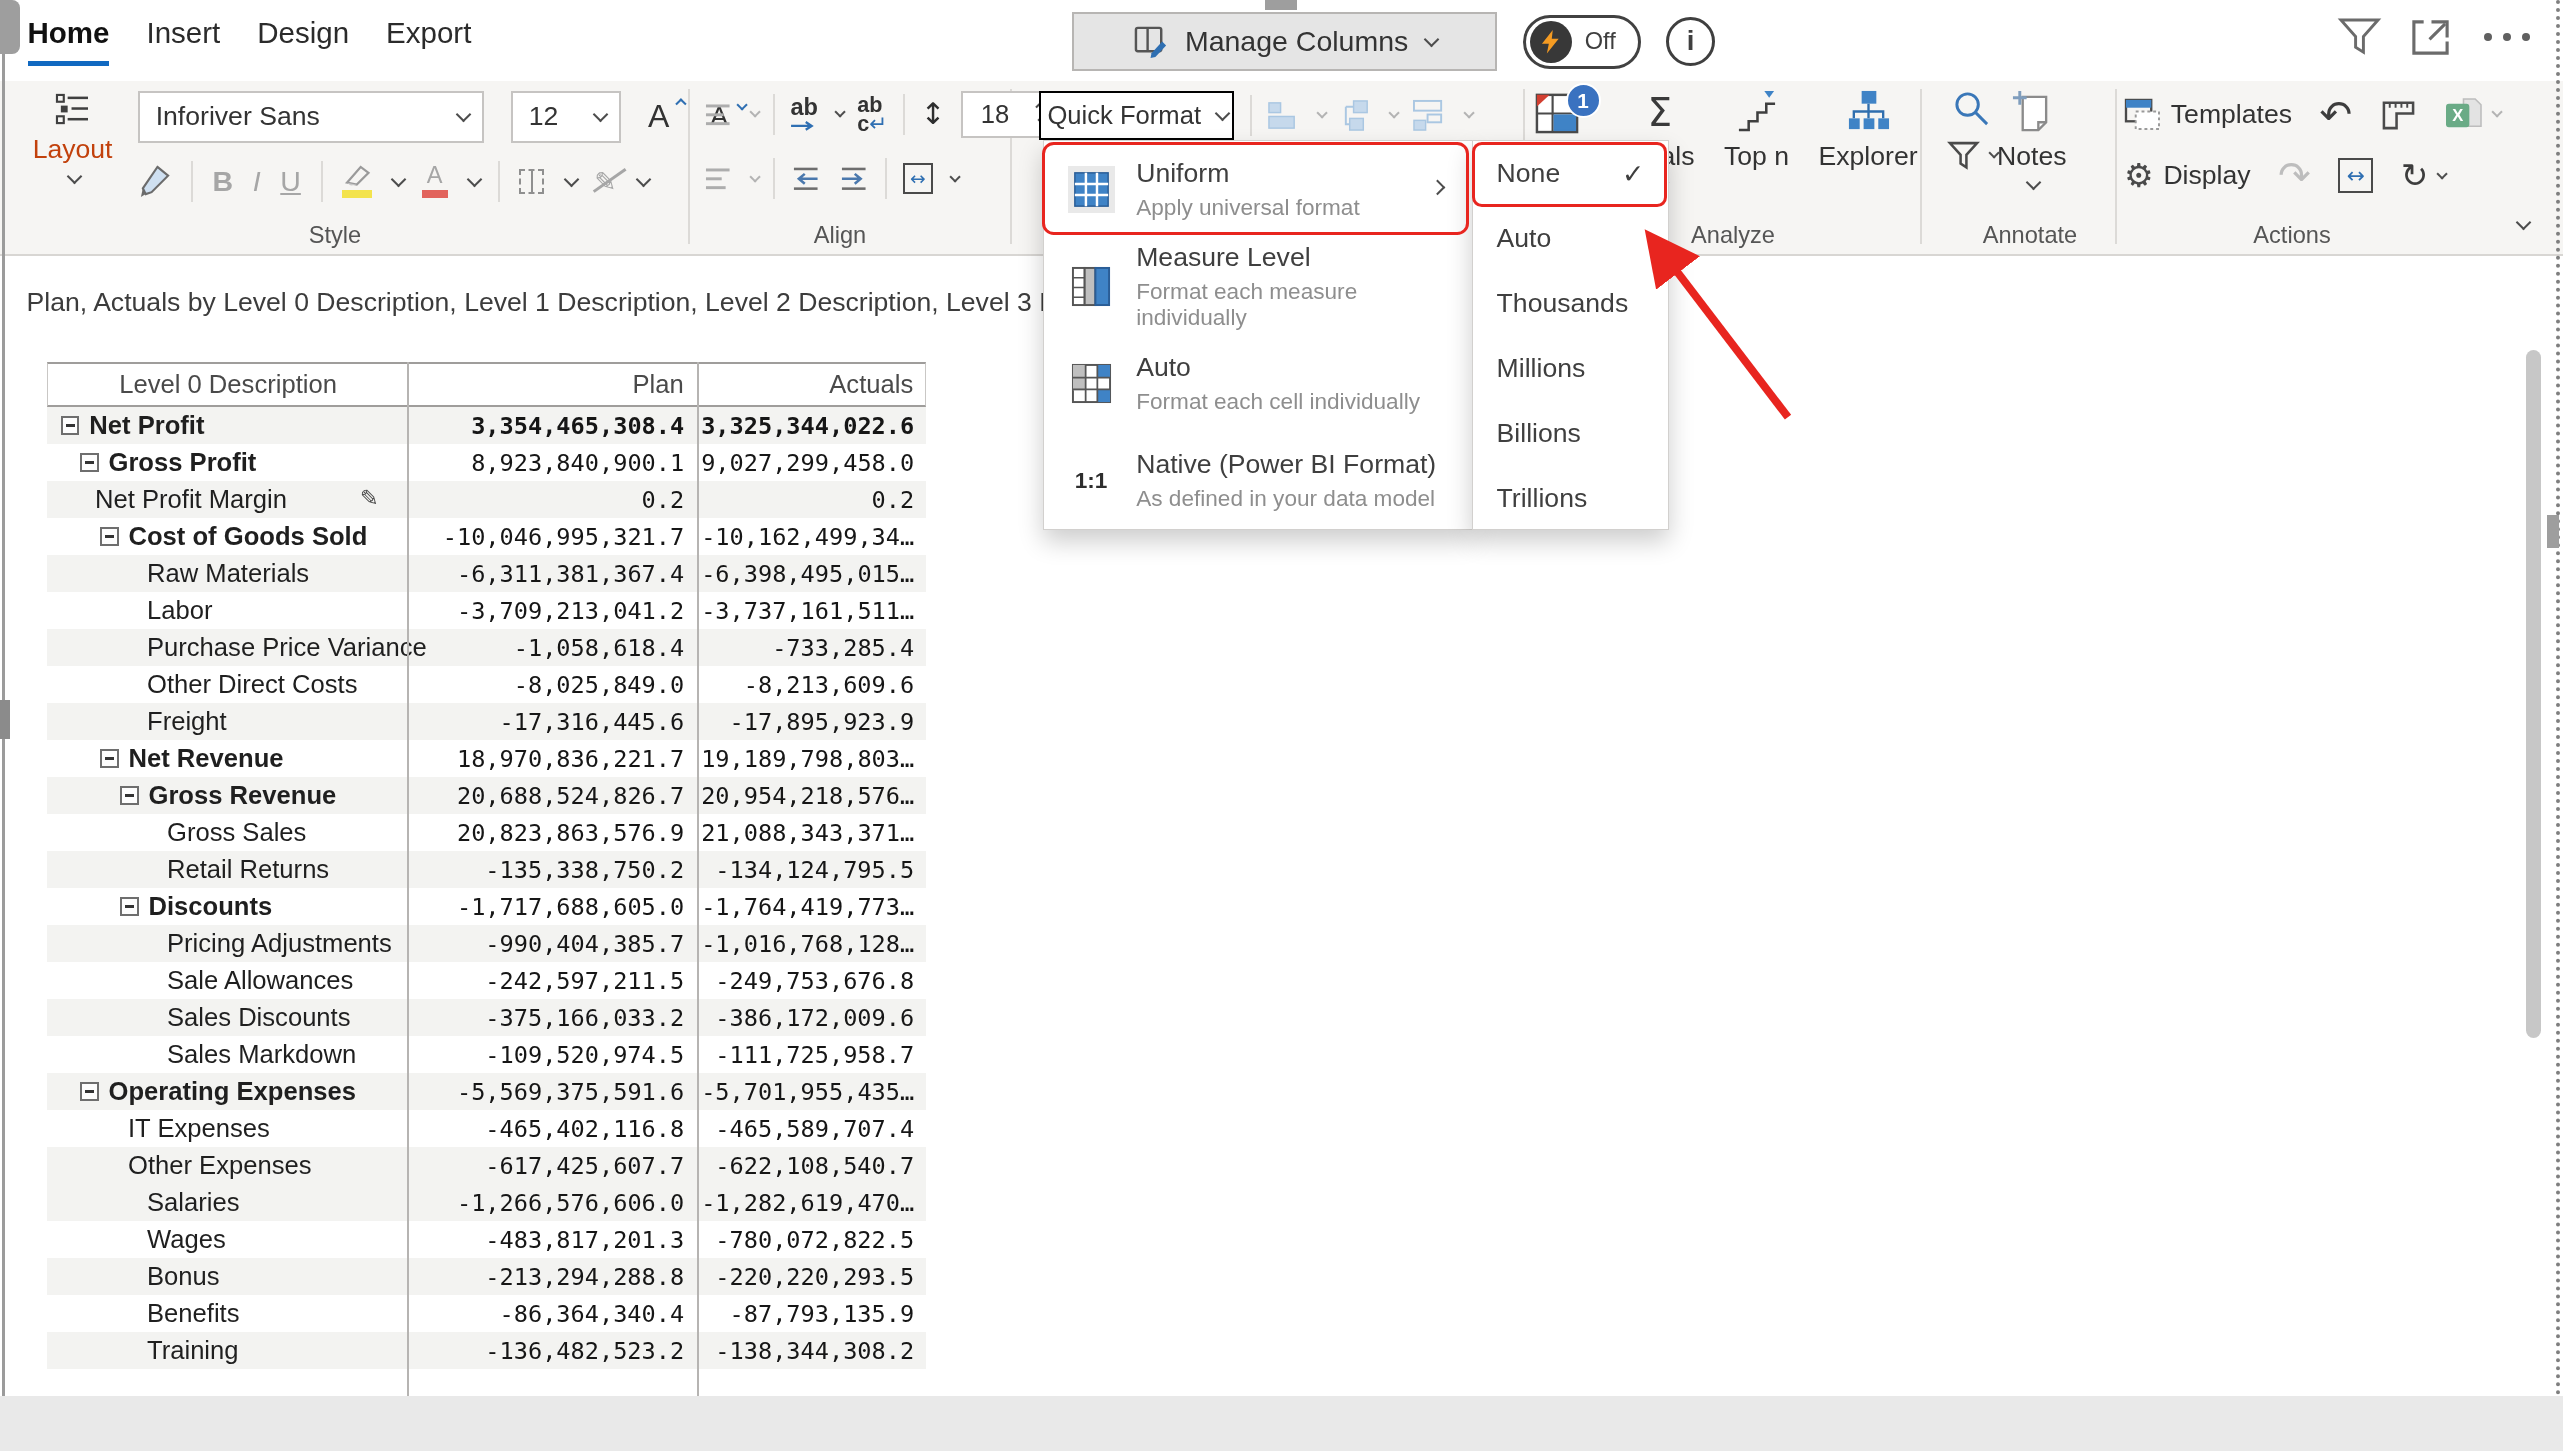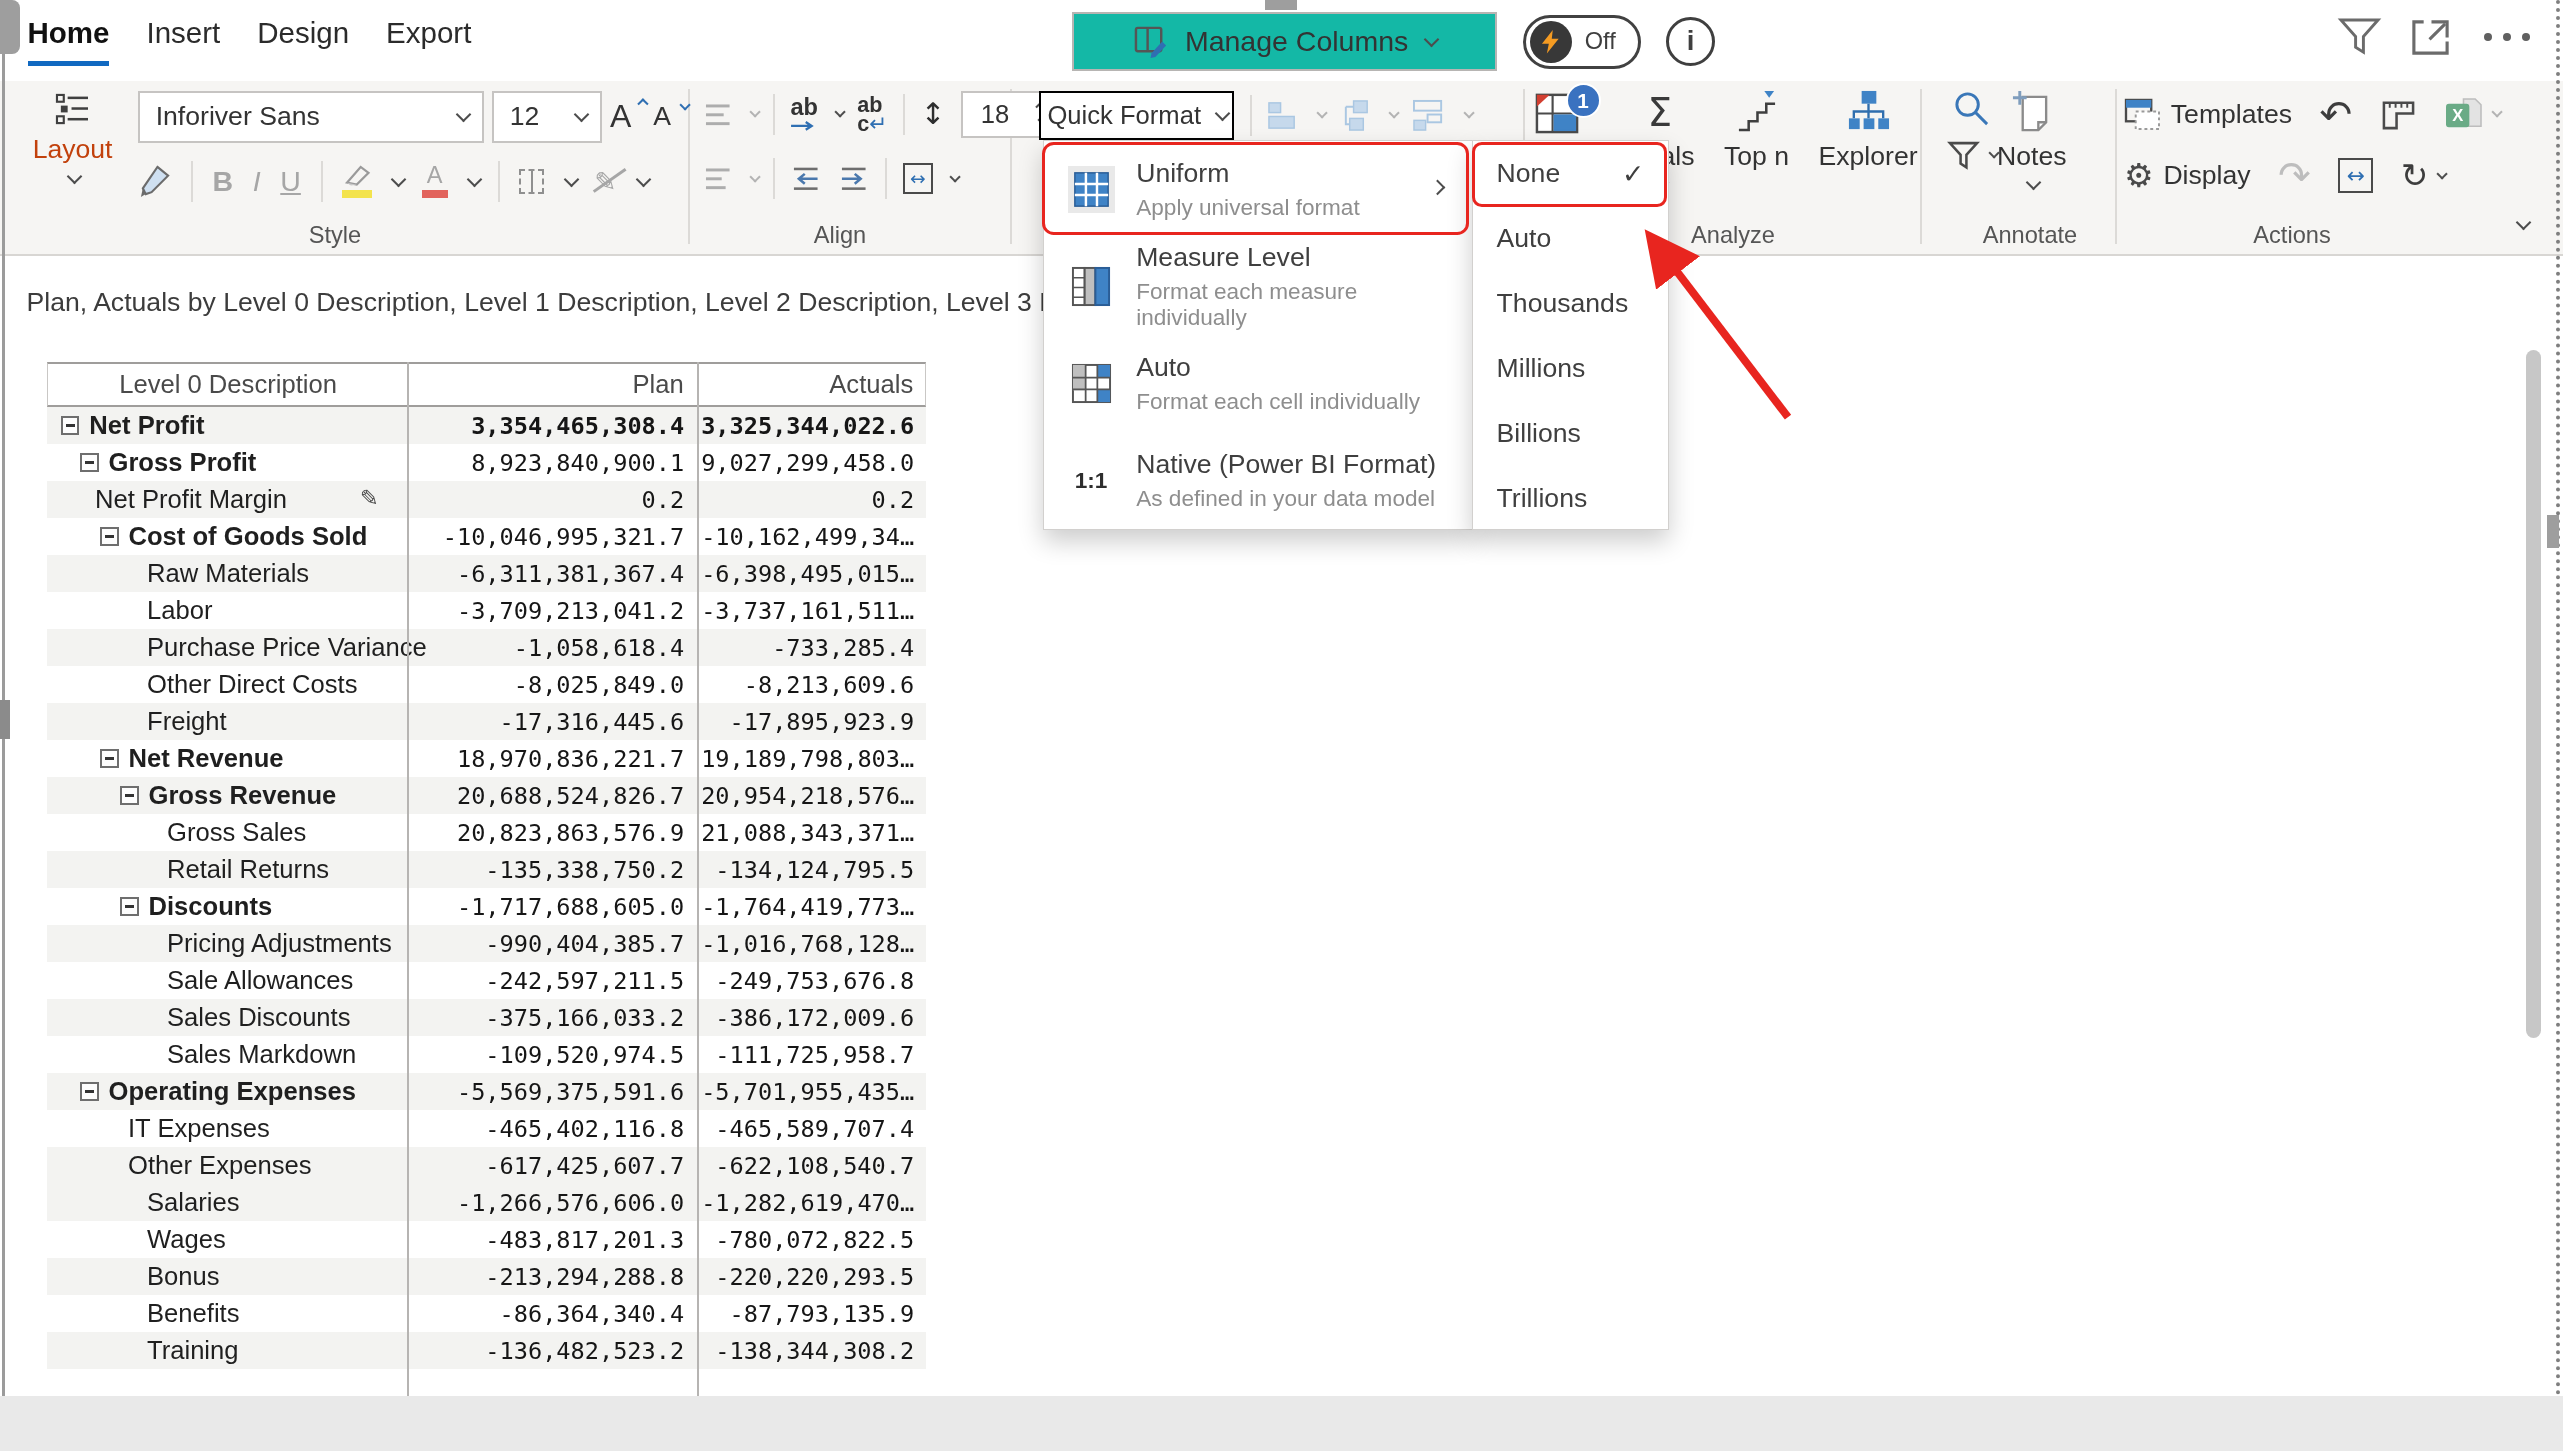--- a/index.html
+++ b/index.html
@@ -5,21 +5,21 @@
   * { margin:0; padding:0; box-sizing:border-box; }
   html,body { width:2563px; height:1452px; background:#e9e9e9; }
   body { font-family:"Liberation Sans", sans-serif; }
   .canvas { position:relative; width:2563px; height:1396px; background:#fff; overflow:hidden; }
 
   
   .topbar { position:absolute; left:0; top:0; width:2563px; height:81px; background:#fff; }
   .tabbar { position:absolute; left:27.5px; top:15.7px; display:flex; gap:37px; }
   .tab { font-size:29.5px; color:#2b2b2b; padding-bottom:11.8px; border-bottom:5.9px solid transparent; cursor:pointer; }
   .tab.active { font-weight:bold; color:#111; border-bottom-color:#1169c1; }
-  .manage-btn { position:absolute; left:1072px; top:11.8px; width:425px; height:59px; background:#14b8a6;
+  .manage-btn { position:absolute; left:1072px; top:11.8px; width:425px; height:59px; background:#e5e5e5;
     border:2px solid #b7b5b3; display:flex; align-items:center; justify-content:center; gap:15.7px; }
   .manage-btn .lbl { font-size:28.5px; color:#333; }
   .toggle { position:absolute; left:1523px; top:14.8px; width:118px; height:54px; border:3px solid #414141;
     border-radius:29.5px; display:flex; align-items:center; background:#fff; }
   .knob { width:42px; height:42px; border-radius:50%; background:#383838; margin-left:3.9px;
     display:flex; align-items:center; justify-content:center; }
   .toggle .lbl { font-size:23.6px; color:#3f3f3f; margin-left:12.8px; }
   .info-btn { position:absolute; left:1666px; top:16.7px; width:49px; height:49px; border-radius:50%;
     border:3.4px solid #3f3f3f; display:flex; align-items:center; justify-content:center;
     font-size:27.5px; font-weight:bold; color:#3f3f3f; }
@@ -36,21 +36,21 @@
   .chev { display:inline-block; width:10.8px; height:10.8px; border-right:2.6px solid #4d4d4d;
     border-bottom:2.6px solid #4d4d4d; transform:rotate(45deg) translateY(-3px); }
   .chev.dis { border-color:#b3b3b3; }
   .chev.blue { border-color:#2f6fb2; }
   .chev.up { transform:rotate(-135deg); }
   .chev.sm { width:7.9px; height:7.9px; border-width:2.2px; }
   .layout-btn { position:absolute; left:23.6px; top:11.8px; width:98px; display:flex; flex-direction:column;
     align-items:center; gap:7.9px; cursor:pointer; }
   .layout-btn .lbl { font-size:26.6px; color:#c2410c; }
   .rrow { position:absolute; display:flex; align-items:center; }
-  .style-r1 { left:138px; top:9.8px; gap:8px; }
+  .style-r1 { left:138px; top:9.8px; gap:27px; }
   .combo { height:52px; background:#fff; border:2px solid #c6c4c2; display:flex; align-items:center;
     justify-content:space-between; padding:0 15.7px; font-size:26.6px; color:#333; }
   .font-combo { width:346px; }
   .size-combo { width:110px; }
   .abtn { position:relative; font-size:32px; color:#333; padding-right:13.8px; }
   .abtn.small { font-size:26.6px; }
   .abtn .c { position:absolute; right:-2px; top:2px; }
   .style-r2 { left:138px; top:77px; gap:19.7px; height:47px; }
   .gtxt { font-size:28.5px; color:#a6a6a6; }
   .stack { display:flex; flex-direction:column; align-items:center; gap:3px; }

